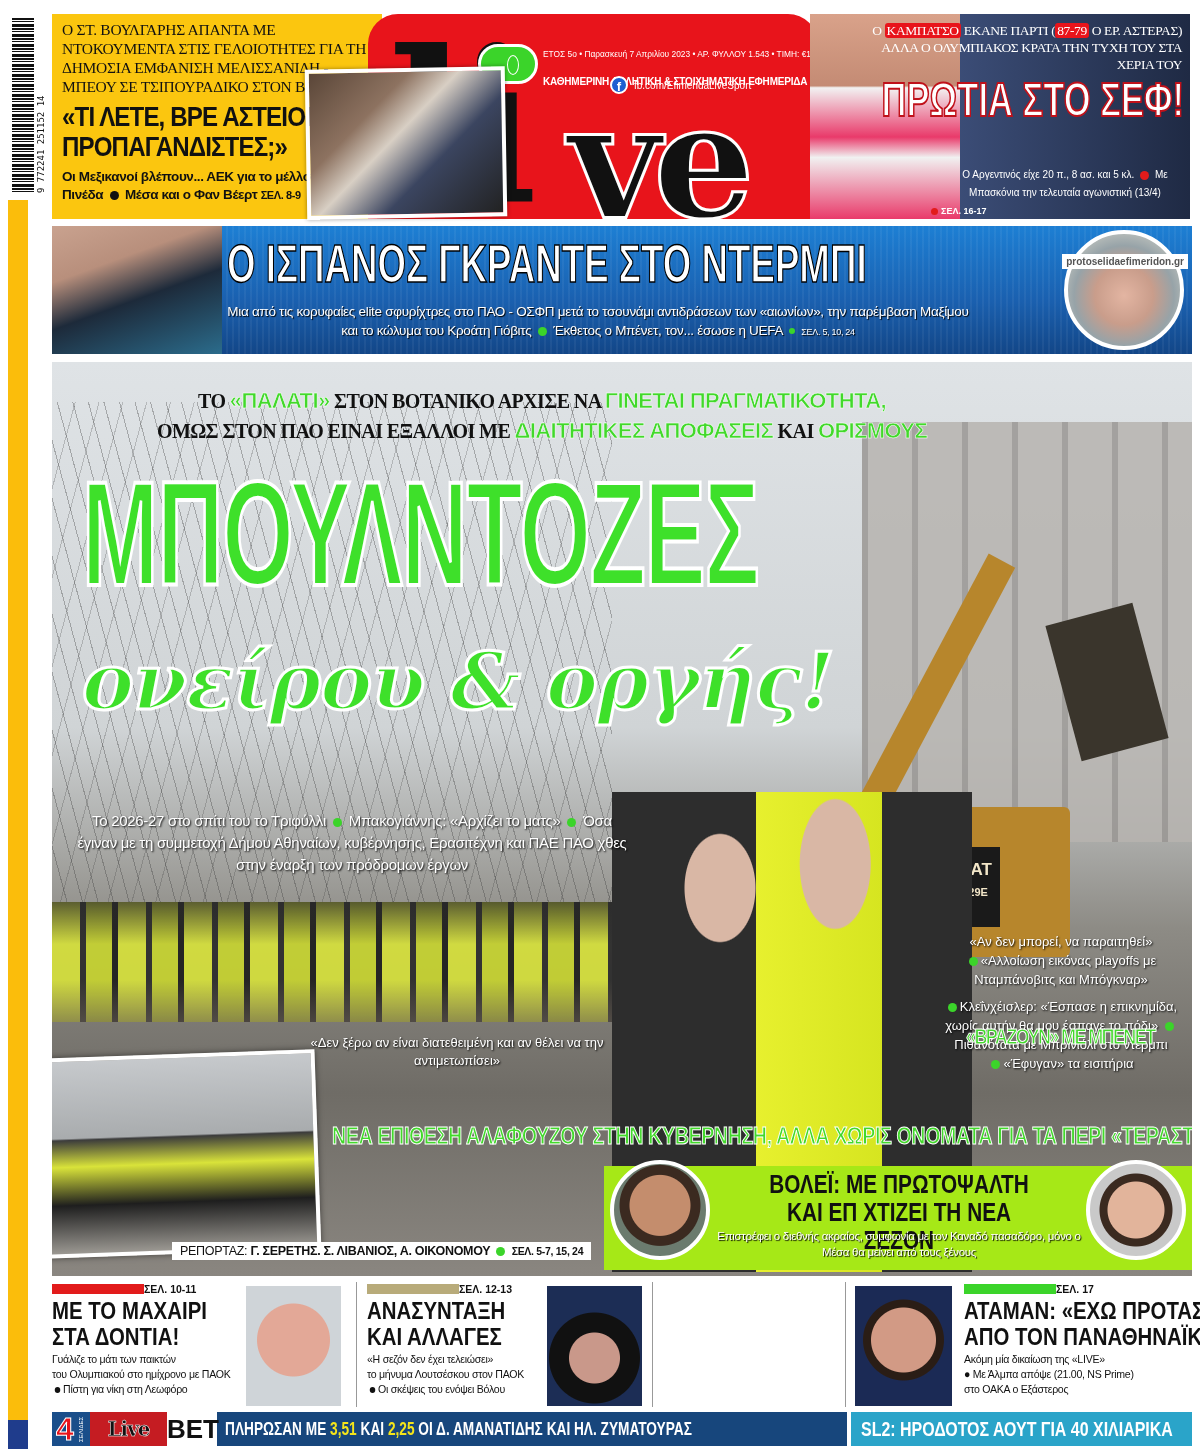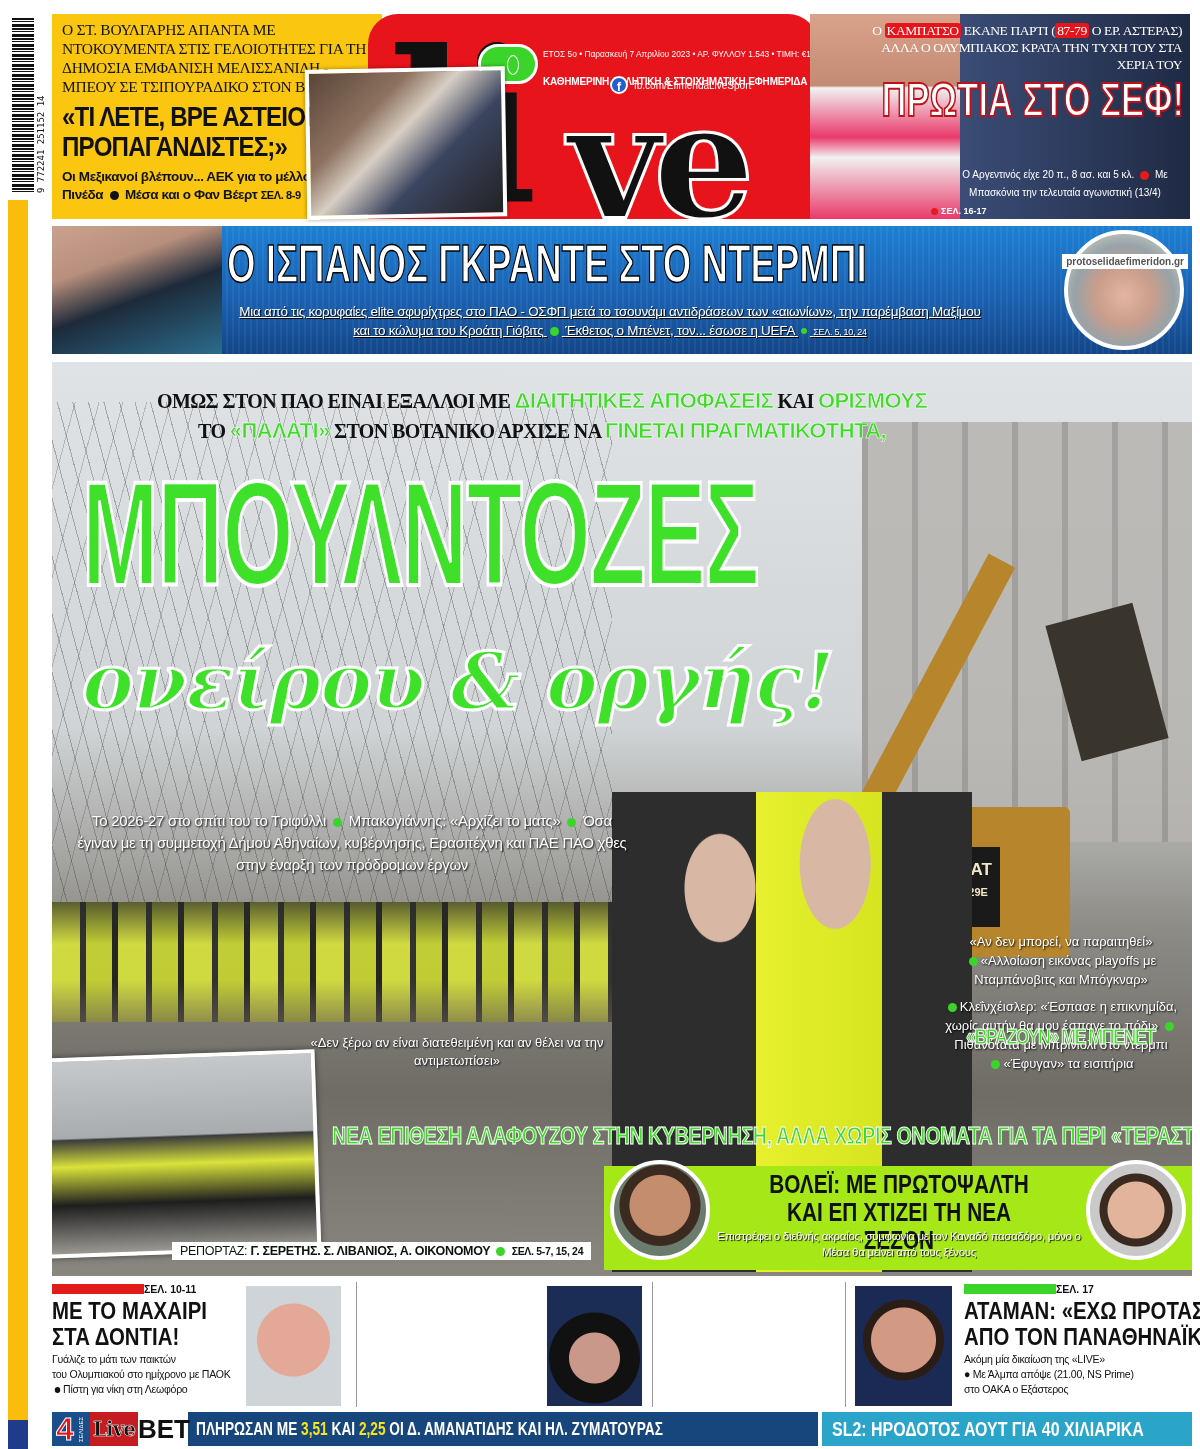--- a/index.html
+++ b/index.html
@@ -43,21 +43,21 @@
   #top-right .kicker { position: absolute; right: 8px; top: 8px; width: 320px; text-align: right; font-family: "Liberation Serif", serif; font-size: 13.5px; line-height: 17px; color: #fff; letter-spacing: -0.4px; }
   #top-right .kicker .hl { background: #e8141b; color: #fff; padding: 0 2px; border-radius: 3px; }
   #top-right .headline { position: absolute; right: 6px; top: 60px; font-weight: 700; font-size: 48px; line-height: 52px; color: #fff; -webkit-text-stroke: 2px #c0111a; transform: scaleX(0.72); transform-origin: right; white-space: nowrap; }
   #top-right .sub { position: absolute; right: 10px; top: 152px; width: 230px; text-align: center; font-size: 10px; line-height: 18px; color: #fff; }
 
   
   #banner { position: absolute; left: 52px; top: 226px; width: 1140px; height: 128px; background: linear-gradient(180deg, #1d7fd4 0%, #1a5fae 60%, #124687 100%); overflow: hidden; }
   #banner::before { content: ""; position: absolute; inset: 0; background: repeating-linear-gradient(90deg, rgba(255,255,255,.05) 0 2px, transparent 2px 6px); }
   #referee { position: absolute; left: 0; top: 0; width: 170px; height: 128px; background: linear-gradient(160deg, #c9a28f 0%, #b88f7c 30%, #1d2a3a 55%, #2b6c8c 100%); }
   #banner .headline { position: absolute; left: 175px; top: 2px; font-weight: 700; font-size: 54px; line-height: 70px; color: #fff; -webkit-text-stroke: 1.5px #000; transform: scaleX(0.68); transform-origin: left; white-space: nowrap; }
-  #banner .sub { position: absolute; left: 178px; top: 76px; width: 760px; text-align: center; font-size: 13.5px; line-height: 19px; color: #fff; text-shadow: 1px 1px 1px #000; letter-spacing: -0.3px; text-decoration: underline; }
+  #banner .sub { position: absolute; left: 166px; top: 76px; width: 760px; text-align: center; font-size: 13.5px; line-height: 19px; color: #fff; text-shadow: 1px 1px 1px #000; letter-spacing: -0.3px; }
   #banner .pages { font-size: 9px; }
   #benet-photo { position: absolute; right: 8px; top: 4px; width: 120px; height: 120px; border-radius: 50%; border: 4px solid #fff; background: radial-gradient(circle at 50% 55%, #e3b5a2 0%, #c99d8b 35%, #97a3a8 60%, #e4e0d2 100%); }
   #watermark { position: absolute; right: 4px; top: 28px; background: #fff; font-size: 10px; font-weight: 700; color: #555; padding: 2px 4px; }
 
   
   #hero { position: absolute; left: 52px; top: 362px; width: 1140px; height: 914px; background: linear-gradient(180deg, #dfe3e6 0%, #d0d4d6 40%, #8d8b85 62%, #6f6c66 80%, #8a8680 100%); overflow: hidden; }
   #hero .trees { position: absolute; left: 0; top: 40px; width: 560px; height: 500px; background: repeating-linear-gradient(75deg, transparent 0 14px, rgba(60,60,60,.35) 14px 15px), repeating-linear-gradient(105deg, transparent 0 22px, rgba(60,60,60,.25) 22px 23px); }
   #hero .building { position: absolute; right: 0; top: 60px; width: 330px; height: 420px; background: repeating-linear-gradient(90deg, #9a9794 0 6px, #b7b4b0 6px 50px), linear-gradient(#aaa, #888); opacity: .85; }
   #excavator { position: absolute; left: 598px; top: 445px; width: 420px; height: 150px; background: #b7862c; border-radius: 6px; }
   #excavator .cat-big { position: absolute; left: 40px; top: 40px; width: 90px; height: 70px; background: #1a1a1a; color: #f2e6c8; font-weight: 900; font-size: 42px; text-align: center; line-height: 70px; }
@@ -104,21 +104,21 @@
   .story .pgl { font-size: 10.5px; font-weight: 700; color: #111; }
   .story .headline { margin-top: 2px; font-weight: 700; font-size: 24px; line-height: 26px; color: #111; transform: scaleX(0.85); transform-origin: left; white-space: nowrap; }
   .story .sub { margin-top: 2px; font-size: 11.5px; line-height: 15px; color: #111; letter-spacing: -0.3px; transform: scaleX(0.92); transform-origin: left; white-space: nowrap; }
   .thumb { position: absolute; top: 4px; height: 120px; }
   .divider { position: absolute; top: 0; width: 1px; height: 125px; background: #999; }
 
   
   #ribbon { position: absolute; left: 52px; top: 1412px; width: 1140px; height: 34px; display: flex; }
   #ribbon .badge4 { width: 26px; height: 34px; background: #1a4e8a; color: #e8141b; font-weight: 900; font-size: 32px; line-height: 34px; text-align: center; -webkit-text-stroke: 1px #fff; }
   #ribbon .pages { width: 12px; background: #1a4e8a; color: #fff; font-size: 6px; writing-mode: vertical-rl; transform: rotate(180deg); text-align: center; }
-  #ribbon .live { width: 48px; background: #c51c22; color: #111; font-family: "DejaVu Serif", serif; font-weight: 900; font-size: 20px; line-height: 34px; text-align: center; -webkit-text-stroke: .5px #fff; letter-spacing: -1px; }
+  #ribbon .live { width: 77px; background: #c51c22; color: #111; font-family: "DejaVu Serif", serif; font-weight: 900; font-size: 20px; line-height: 34px; text-align: center; -webkit-text-stroke: .5px #fff; letter-spacing: -1px; }
   #ribbon .bet { width: 50px; background: #fff; color: #111; font-weight: 900; font-size: 26px; line-height: 34px; text-align: left; transform: scaleX(1); }
   #ribbon .news1 { width: 630px; background: #17467c; color: #fff; font-weight: 700; font-size: 18px; line-height: 34px; padding-left: 8px; white-space: nowrap; overflow: hidden; }
   #ribbon .news1 span.inner { display: inline-block; transform: scaleX(0.76); transform-origin: left; }
   #ribbon .news1 .odd { color: #f5e51a; }
   #ribbon .news2 { flex: 1; margin-left: 4px; background: #2aa4c9; color: #fff; font-weight: 700; font-size: 21px; line-height: 34px; padding-left: 10px; white-space: nowrap; overflow: hidden; }
   #ribbon .news2 span { display: inline-block; transform: scaleX(0.76); transform-origin: left; }
 </style>
 </head>
 <body>
 
@@ -193,22 +193,22 @@
     <div class="cat-big">CAT</div>
     <div class="cat-small">
       <div>CAT</div>
       <div style="font-size:11px">329E</div>
     </div>
   </div>
   <div id="crowd-photo"></div>
   <div id="men-photo"></div>
 
   <div class="kicker">
+    <div id="kicker-line1"><span>ΤΟ </span><span class="g">«ΠΑΛΑΤΙ»</span><span> ΣΤΟΝ ΒΟΤΑΝΙΚΟ ΑΡΧΙΣΕ ΝΑ </span><span class="g">ΓΙΝΕΤΑΙ ΠΡΑΓΜΑΤΙΚΟΤΗΤΑ,</span></div>
     <div id="kicker-line2"><span>ΟΜΩΣ ΣΤΟΝ ΠΑΟ ΕΙΝΑΙ ΕΞΑΛΛΟΙ ΜΕ </span><span class="g">ΔΙΑΙΤΗΤΙΚΕΣ ΑΠΟΦΑΣΕΙΣ</span><span> ΚΑΙ </span><span class="g">ΟΡΙΣΜΟΥΣ</span></div>
-    <div id="kicker-line1"><span>ΤΟ </span><span class="g">«ΠΑΛΑΤΙ»</span><span> ΣΤΟΝ ΒΟΤΑΝΙΚΟ ΑΡΧΙΣΕ ΝΑ </span><span class="g">ΓΙΝΕΤΑΙ ΠΡΑΓΜΑΤΙΚΟΤΗΤΑ,</span></div>
   </div>
   <div class="headline">ΜΠΟΥΛΝΤΟΖΕΣ</div>
   <div class="script">ονείρου &amp; οργής!</div>
   <div class="deck">
     <span>Το 2026-27 στο σπίτι του το Τριφύλλι</span>
     <span class="bullet green"></span>
     <span>Μπακογιάννης: «Αρχίζει το ματς»</span>
     <span class="bullet green"></span>
     <span>Όσα έγιναν με τη συμμετοχή Δήμου Αθηναίων, κυβέρνησης, Ερασιτέχνη και ΠΑΕ ΠΑΟ χθες στην έναρξη των πρόδρομων έργων</span>
   </div>
@@ -251,20 +251,31 @@
       </div>
     <div class="headline">ΜΕ ΤΟ ΜΑΧΑΙΡΙ</div>
     <div class="headline" style="margin-top:0">ΣΤΑ ΔΟΝΤΙΑ!</div>
     <div class="sub">Γυάλιζε το μάτι των παικτών</div>
     <div class="sub" style="margin-top:0">του Ολυμπιακού στο ημίχρονο με ΠΑΟΚ</div>
     <div class="sub" style="margin-top:0"><span class="bullet" style="width:6px;height:6px"></span><span>Πίστη για νίκη στη Λεωφόρο</span></div>
   </div>
   <div class="thumb" style="left:194px; width:95px; background:radial-gradient(circle at 50% 45%, #e3a897 0 36px, #cfd4d8 37px);"></div>
   <div class="divider" style="left:304px"></div>
 
+  <div class="story" style="left:315px; width:185px;">
+    <div class="tag">
+        <span class="bar" style="background:#b8ab7a"></span>
+        <span class="pgl">ΣΕΛ. 12-13</span>
+      </div>
+    <div class="headline">ΑΝΑΣΥΝΤΑΞΗ</div>
+    <div class="headline" style="margin-top:0">ΚΑΙ ΑΛΛΑΓΕΣ</div>
+    <div class="sub">«Η σεζόν δεν έχει τελειώσει»</div>
+    <div class="sub" style="margin-top:0">το μήνυμα Λουτσέσκου στον ΠΑΟΚ</div>
+    <div class="sub" style="margin-top:0"><span class="bullet" style="width:6px;height:6px"></span><span>Οι σκέψεις του ενόψει Βόλου</span></div>
+  </div>
   <div class="thumb" style="left:495px; width:95px; background:radial-gradient(circle at 50% 60%, #c9988a 0 25px, #111 26px 45px, #1c2d55 46px);"></div>
   <div class="divider" style="left:600px"></div>
 
   <div class="divider" style="left:793px"></div>
   <div class="thumb" style="left:803px; width:97px; background:radial-gradient(circle at 50% 45%, #d29a85 0 32px, #2a1d16 33px 40px, #1b2a55 41px);"></div>
 
   <div class="story" style="left:912px; width:228px;">
     <div class="tag">
         <span class="bar" style="background:#3bd42a"></span>
         <span class="pgl">ΣΕΛ. 17</span>

